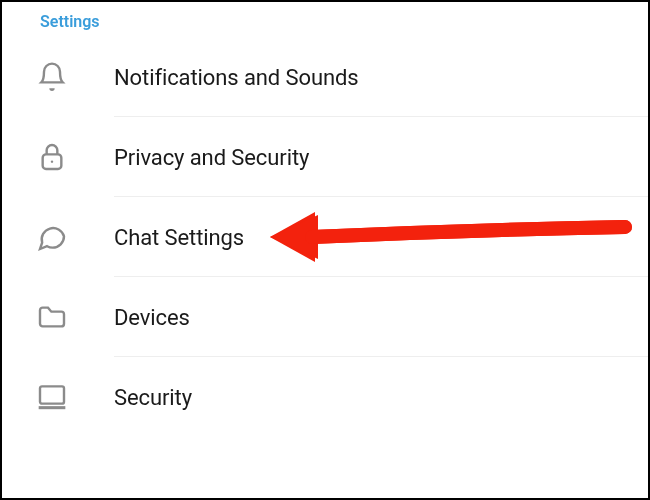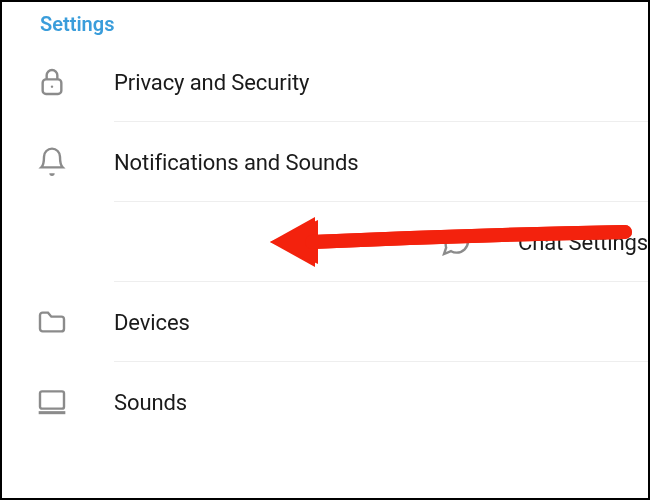--- a/index.html
+++ b/index.html
@@ -11,21 +11,21 @@
       font-family: -apple-system, BlinkMacSystemFont, "Segoe UI", Roboto, Helvetica, Arial, sans-serif;
       background: #fff;
       width: 650px;
       height: 500px;
       border: 2px solid #000;
       overflow: hidden;
     }
     .header {
       padding: 10px 0 6px 38px;
       color: #3a9ddb;
-      font-size: 20px;
+      font-size: 16px;
       font-weight: 600;
     }
     .list {
       display: flex;
       flex-direction: column;
     }
     .item {
       display: flex;
       align-items: center;
       height: 80px;
@@ -71,42 +71,42 @@
 
 <div class="header">
   <span>Settings</span>
 </div>
 
 <div class="list">
 
   <div class="item">
     <span class="icon-wrap">
       <svg viewBox="0 0 24 24">
+        <path d="M6 8a6 6 0 0 1 12 0c0 6 2 8 2 8H4s2-2 2-8"></path>
+        <path d="M10 20.5a2 2 0 0 0 4 0" fill="#8b8b8b" stroke="none"></path>
+      </svg>
+    </span>
+    <span class="label">Notifications and Sounds</span>
+    <div class="divider"></div>
+  </div>
+
+  <div class="item">
+    <span class="icon-wrap">
+      <svg viewBox="0 0 24 24">
         <rect x="5" y="10" width="14" height="11" rx="2.5"></rect>
         <path d="M8 10V7a4 4 0 0 1 8 0v3"></path>
         <circle cx="12" cy="15.5" r="0.9" fill="#8b8b8b" stroke="none"></circle>
       </svg>
     </span>
     <span class="label">Privacy and Security</span>
     <div class="divider"></div>
   </div>
 
-  <div class="item">
-    <span class="icon-wrap">
-      <svg viewBox="0 0 24 24">
-        <path d="M6 8a6 6 0 0 1 12 0c0 6 2 8 2 8H4s2-2 2-8"></path>
-        <path d="M10 20.5a2 2 0 0 0 4 0" fill="#8b8b8b" stroke="none"></path>
-      </svg>
-    </span>
-    <span class="label">Notifications and Sounds</span>
-    <div class="divider"></div>
-  </div>
 
-
-  <div class="item" style="position:relative;justify-content:flex-end;">
+  <div class="item" style="position:relative;">
     <span class="icon-wrap">
       <svg viewBox="0 0 24 24">
         <path d="M21 11.5a8.5 8.5 0 0 1-8.5 8.5 8.5 8.5 0 0 1-4.2-1.1L3 21l1.6-4.8A8.5 8.5 0 1 1 21 11.5z"></path>
       </svg>
     </span>
     <span class="label">Chat Settings</span>
     <div class="divider"></div>
     <svg class="arrow-annot" width="370" height="70" viewBox="0 0 370 70" style="left:268px; top:5px;">
       <defs>
         <linearGradient id="shaftGrad" x1="0" y1="0" x2="1" y2="0">
@@ -132,16 +132,16 @@
     <div class="divider"></div>
   </div>
 
   <div class="item">
     <span class="icon-wrap">
       <svg viewBox="0 0 24 24">
         <rect x="3" y="4" width="18" height="13" rx="1.5"></rect>
         <path d="M2 20h20" stroke-width="2.3"></path>
       </svg>
     </span>
-    <span class="label">Sounds</span>
+    <span class="label">Security</span>
   </div>
 
 </div>
 
 </body></html>

